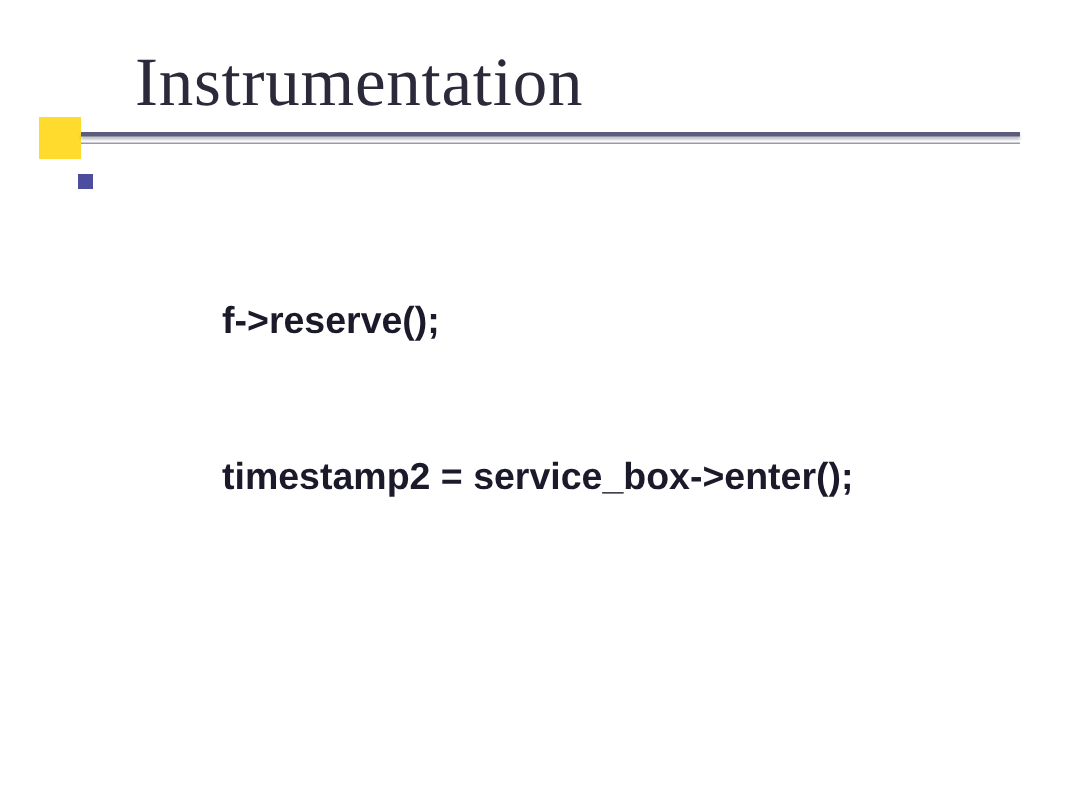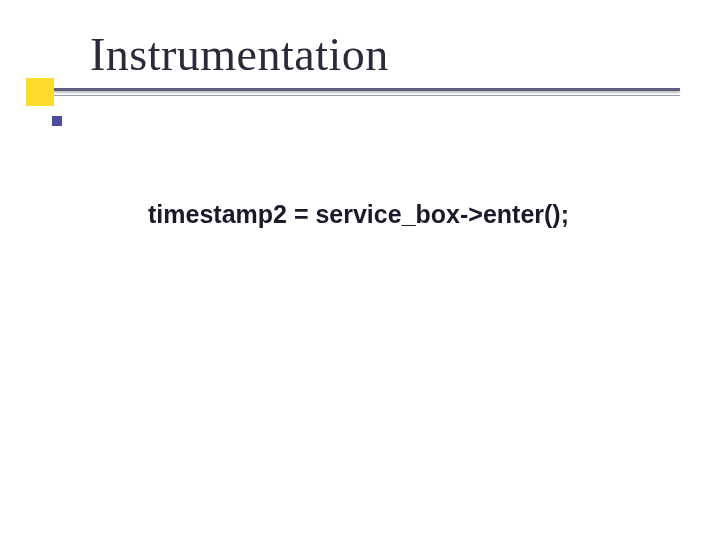--- a/index.html
+++ b/index.html
@@ -92,20 +92,21 @@
   </div>
 
   <div class="rule-group">
     <div class="rule1"></div>
     <div class="rule2"></div>
   </div>
 
   <div class="accent-purple"></div>
 
   <div class="code-block">
+    <div class="indent1">f-&gt;reserve();</div>
     <div class="indent1">timestamp2 = service_box-&gt;enter();</div>
     
     
     
     
     
   </div>
 
 </div>
 

